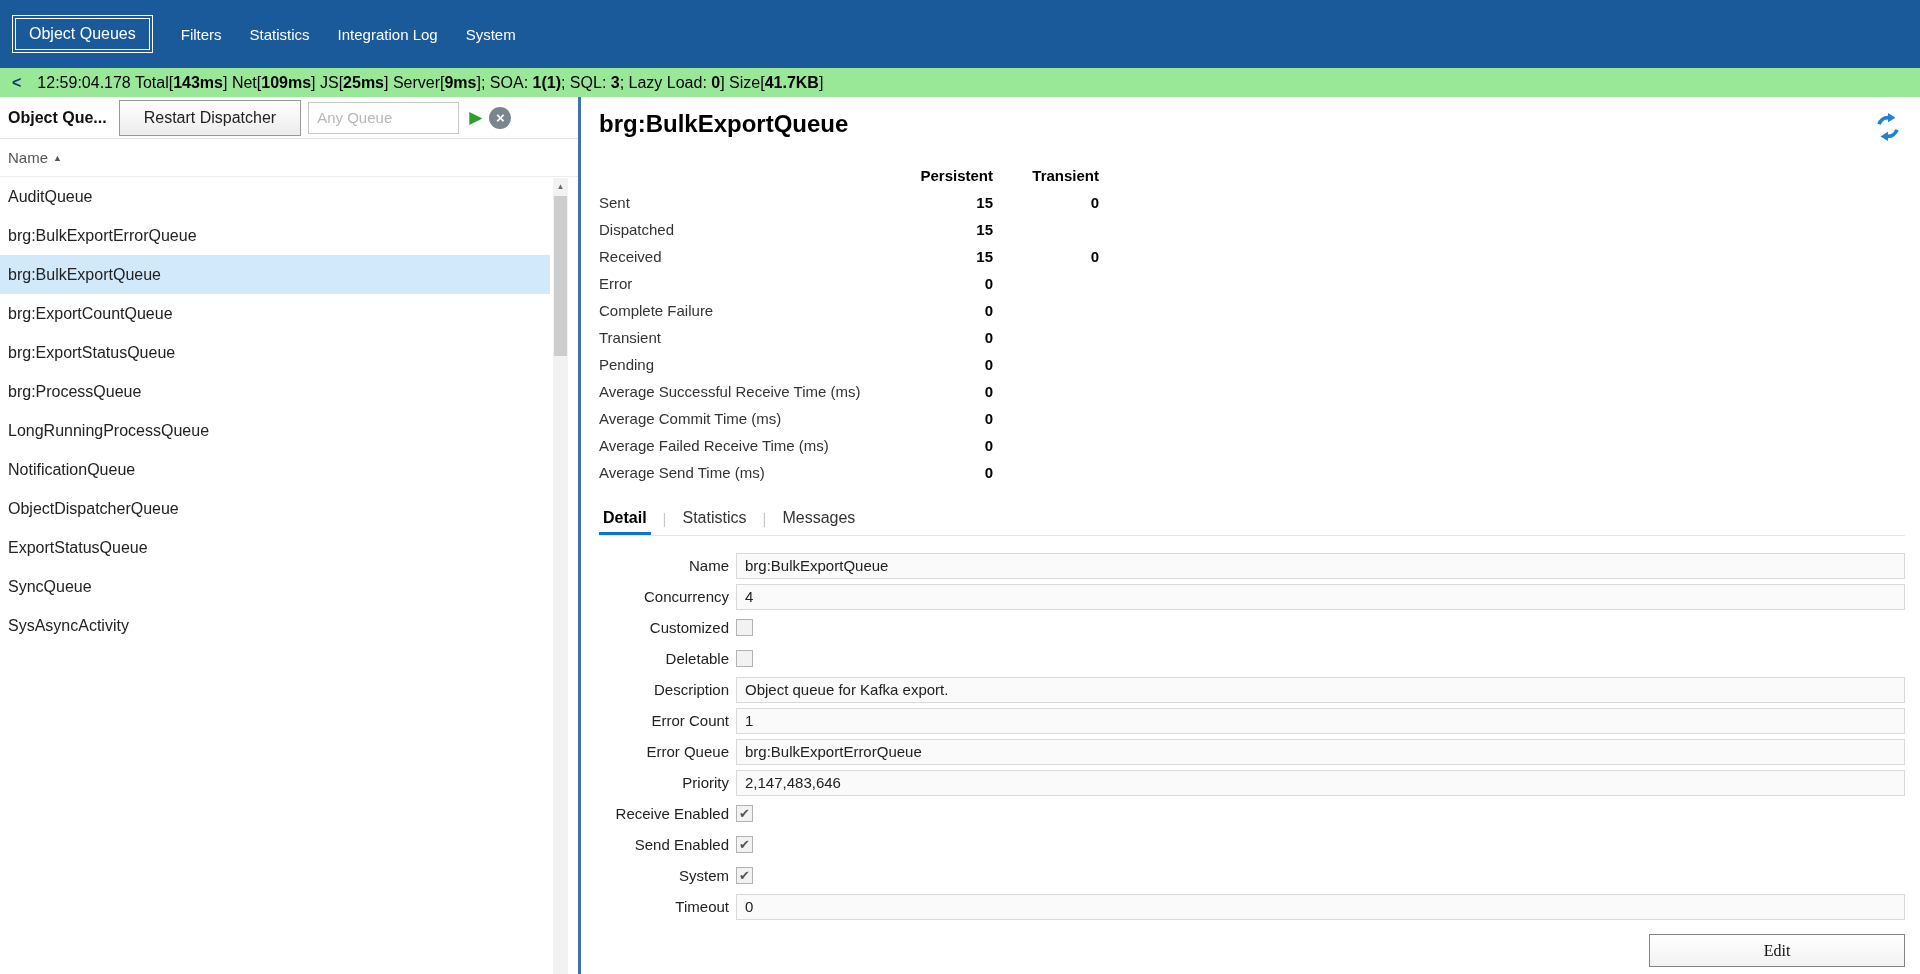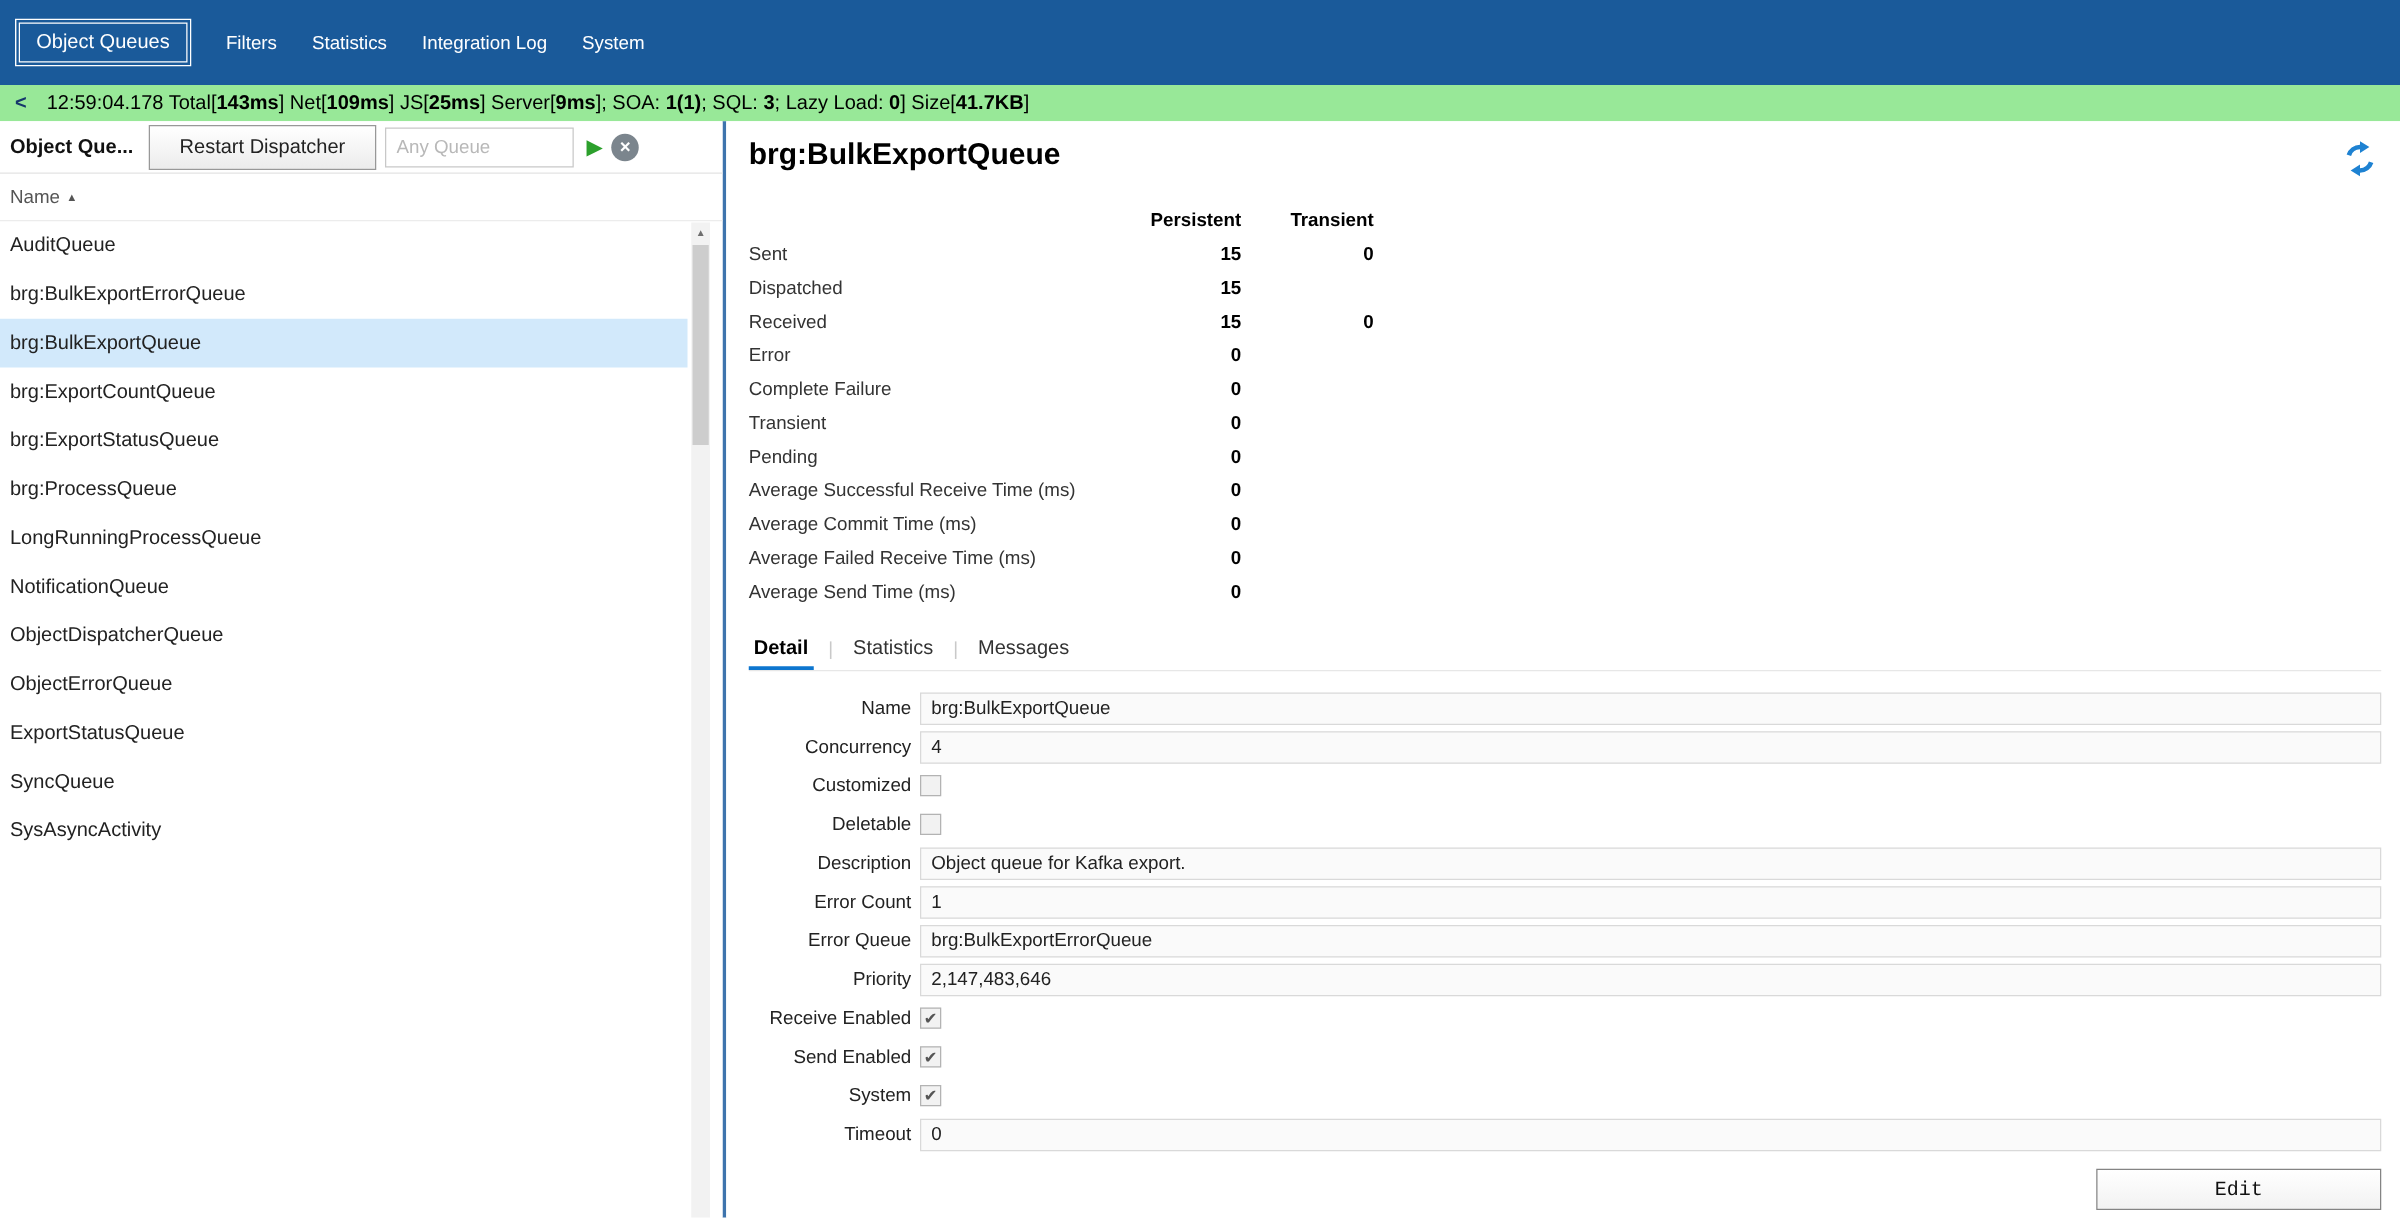--- a/index.html
+++ b/index.html
@@ -66,21 +66,21 @@
   
   .detail-form { margin-top:14px; }
   .form-row { display:flex; align-items:center; height:31px; margin-right:15px; }
   .form-label { width:130px; text-align:right; font-size:15px; color:#222; flex:none; margin-right:7px; white-space:nowrap; }
   .form-input { flex:1; height:26px; background:#fafafa; border:1px solid #d9d9d9; font-size:15px; color:#222; padding:0 8px; font-family:inherit; }
   .checkbox { width:17px; height:17px; background:#f2f2f2; border:1px solid #b3b3b3; display:flex; align-items:center; justify-content:center; font-size:13px; color:#555; cursor:pointer; line-height:1; }
   .checkbox.checked::after { content:"✔"; }
 
   
   .edit-row { display:flex; justify-content:flex-end; margin:12px 15px 0 0; }
-  .edit-button { width:228px; height:33px; font-size:16px; color:#111; background:linear-gradient(#ffffff,#f2f2f2); border:1px solid #848484; cursor:pointer; font-family:Liberation Mono, monospace; }
+  .edit-button { width:256px; height:33px; font-size:16px; color:#111; background:linear-gradient(#ffffff,#f2f2f2); border:1px solid #848484; cursor:pointer; font-family:Liberation Serif, serif; }
 </style>
 </head>
 <body>
 
 <nav class="topnav" id="nav-tabs">
     <div class="nav-tab active">Object Queues</div>
     <div class="nav-tab">Filters</div>
     <div class="nav-tab">Statistics</div>
     <div class="nav-tab">Integration Log</div>
     <div class="nav-tab">System</div>
@@ -107,21 +107,20 @@
     <ul class="queue-list" id="queue-list">
         <li class="queue-item">AuditQueue</li>
         <li class="queue-item">brg:BulkExportErrorQueue</li>
         <li class="queue-item selected">brg:BulkExportQueue</li>
         <li class="queue-item">brg:ExportCountQueue</li>
         <li class="queue-item">brg:ExportStatusQueue</li>
         <li class="queue-item">brg:ProcessQueue</li>
         <li class="queue-item">LongRunningProcessQueue</li>
         <li class="queue-item">NotificationQueue</li>
         <li class="queue-item">ObjectDispatcherQueue</li>
-        <li class="queue-item">ObjectErrorQueue</li>
         <li class="queue-item">ExportStatusQueue</li>
         <li class="queue-item">SyncQueue</li>
         <li class="queue-item">SysAsyncActivity</li>
       </ul>
     <div class="scrollbar">
       <div class="scroll-arrow">▲</div>
       <div class="scroll-thumb"></div>
       <div class="scroll-arrow down">▼</div>
     </div>
   </aside>

